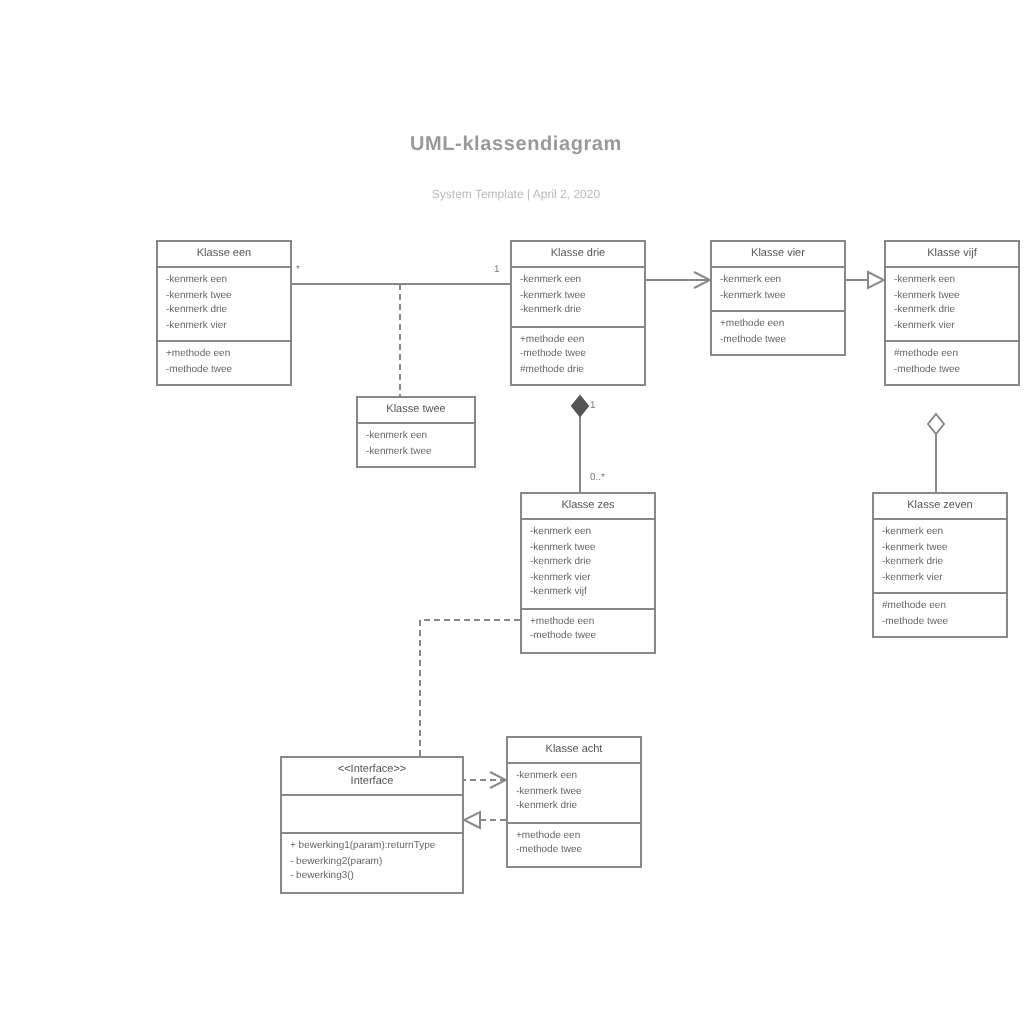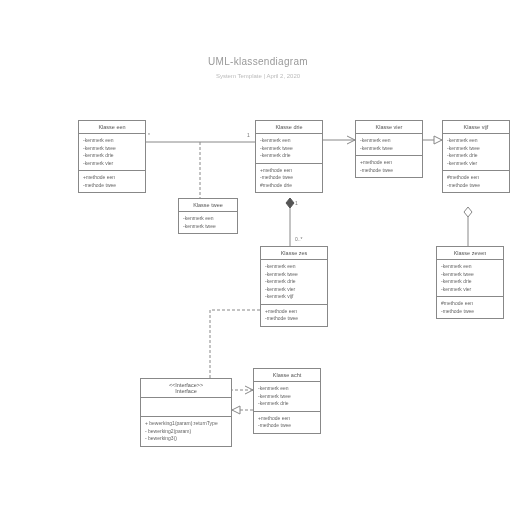--- a/index.html
+++ b/index.html
@@ -17,23 +17,23 @@
     height: 516px;
   }
   .title {
     position: absolute;
     top: 50px;
     left: 0;
     width: 100%;
     text-align: center;
   }
   .title h1 {
-    margin: 6px;
+    margin: 17px;
     font-size: 10px;
-    font-weight: 400;
+    font-weight: 700;
     color: #999;
     letter-spacing: 0.3px;
   }
   .title .sub {
     margin-top: 2px;
     font-size: 6px;
     color: #bbb;
   }
   .class-box {
     position: absolute;

